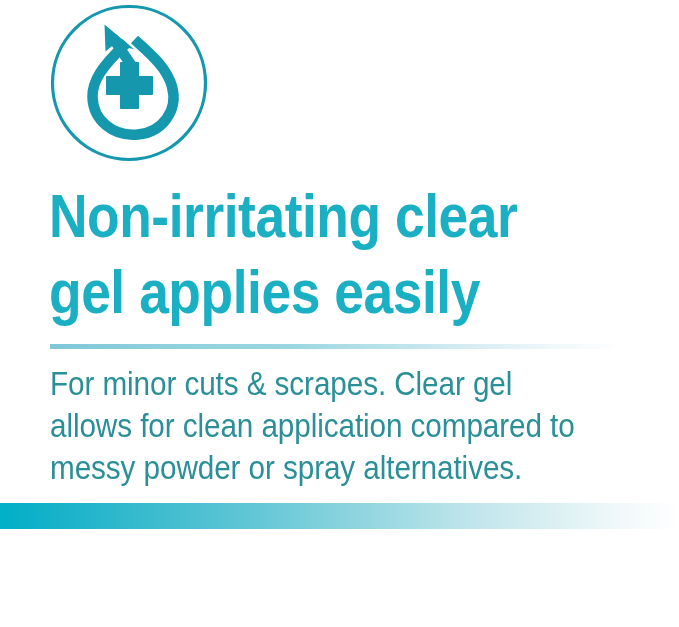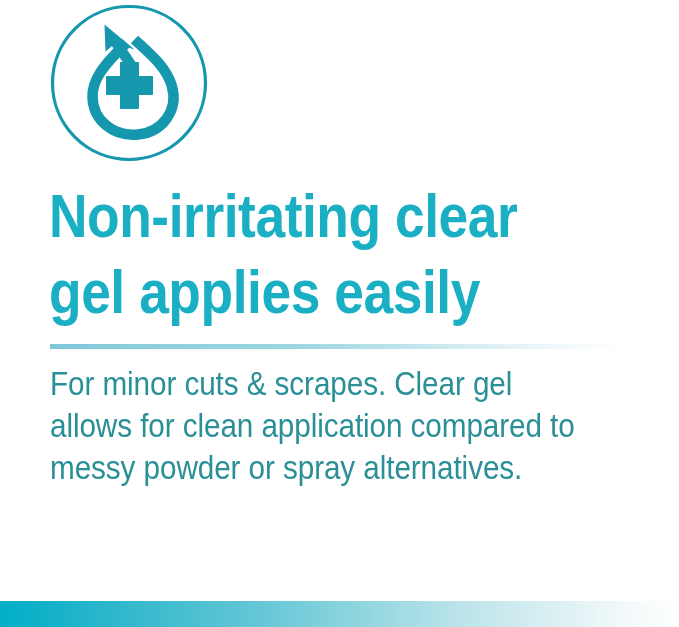--- a/index.html
+++ b/index.html
@@ -11,21 +11,21 @@
     height: 627px;
     background: #ffffff;
     font-family: "Liberation Sans", sans-serif;
     overflow: hidden;
     position: relative;
   }
 
   .panel {
     position: relative;
     width: 679px;
-    height: 627px;
+    height: 529px;
     background: #ffffff;
   }
 
   
   .icon-wrap {
     position: absolute;
     left: 48px;
     top: 4px;
     width: 162px;
     height: 162px;

